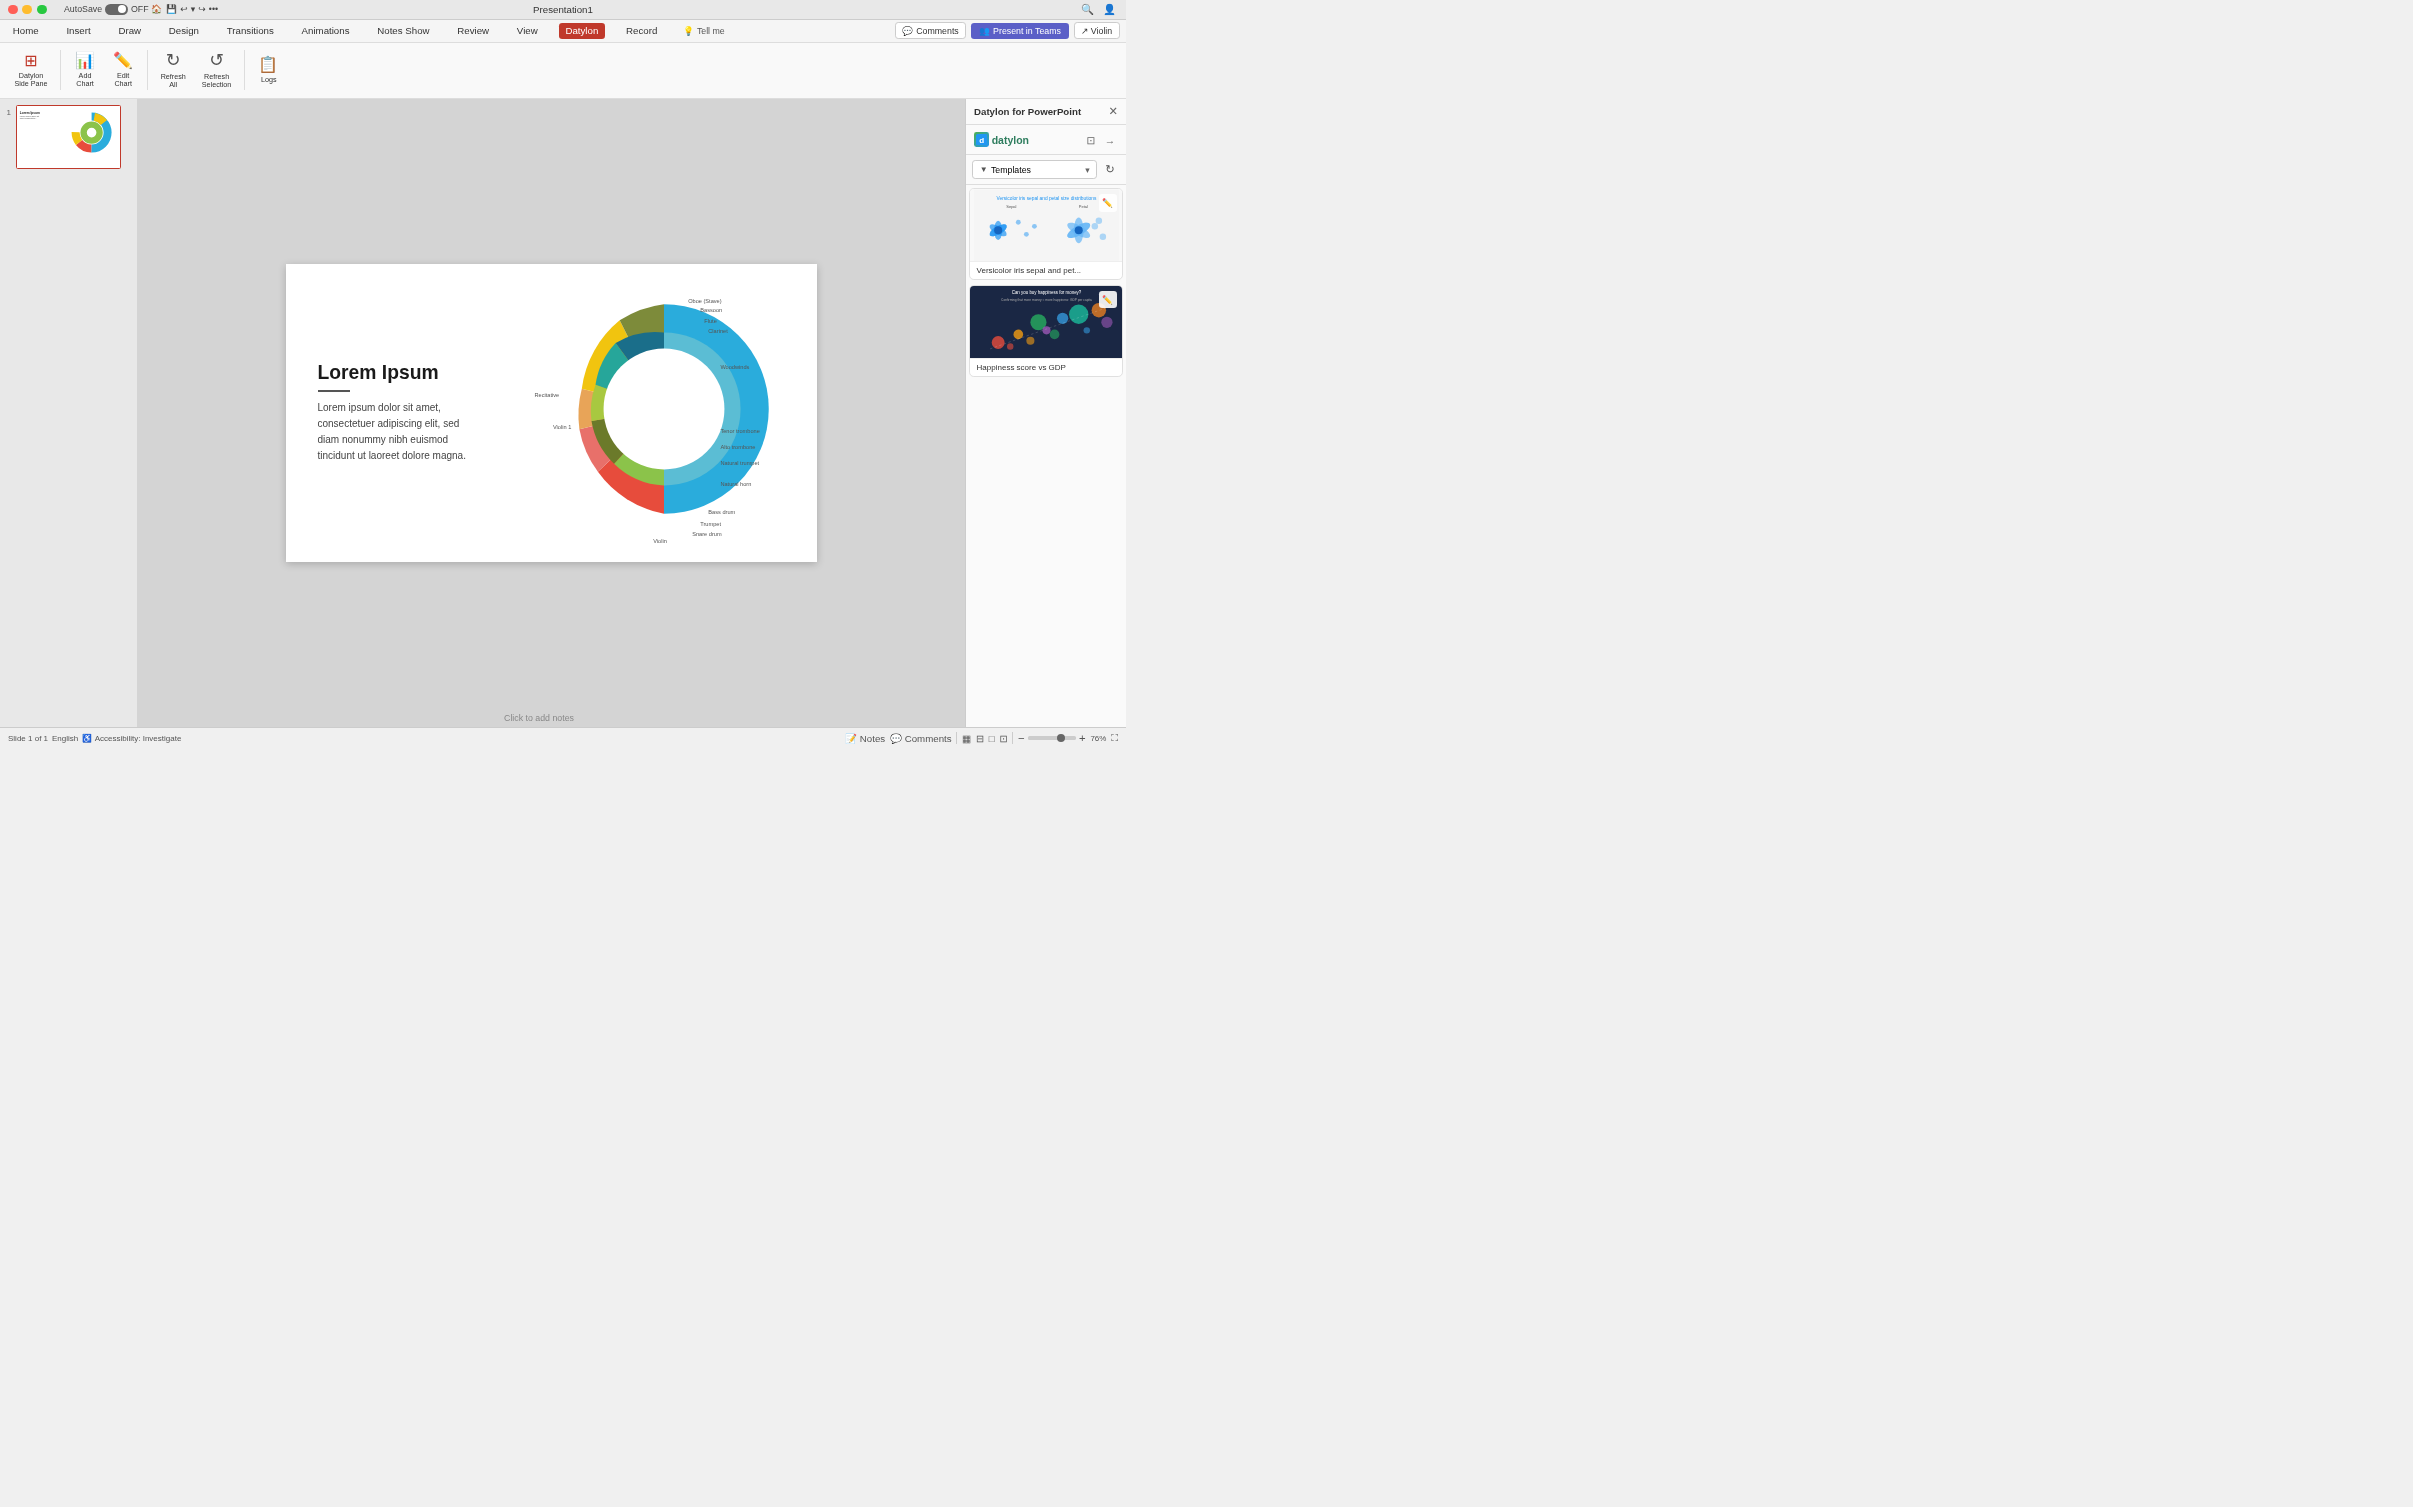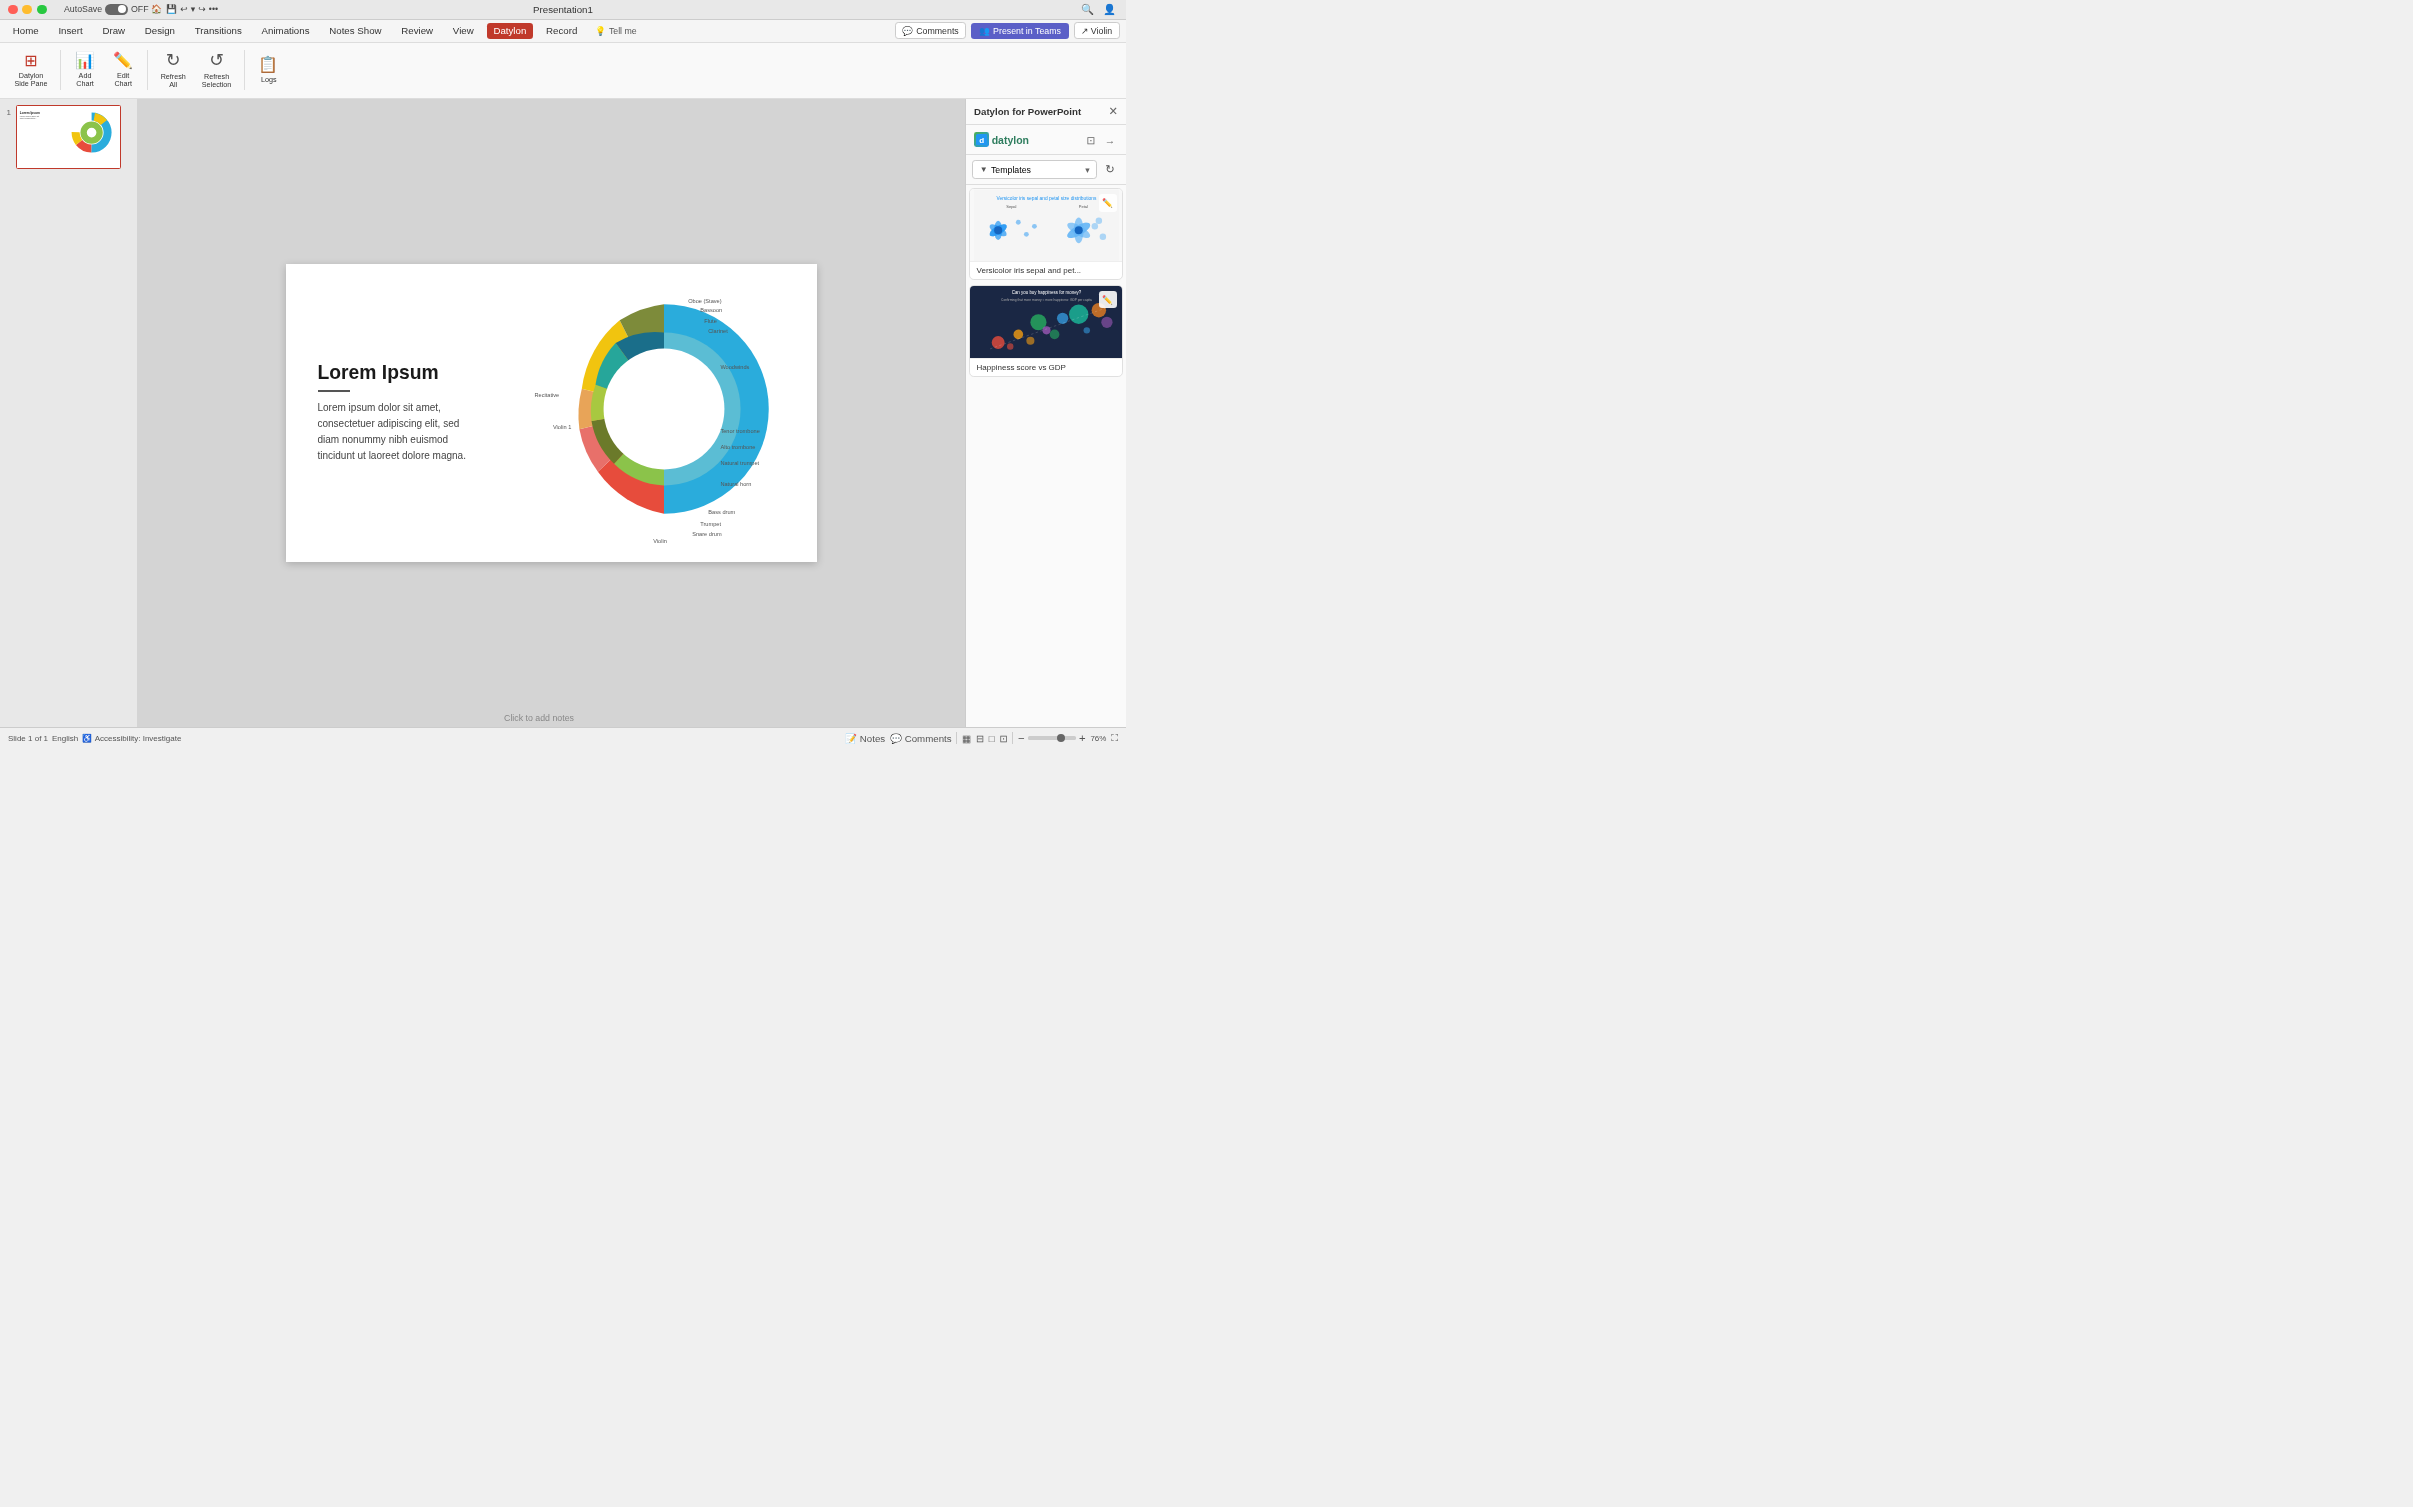--- a/index.html
+++ b/index.html
@@ -68,21 +68,21 @@
     }
 
     
     .menu-bar {
       height: 22.5px;
       background: #f5f5f5;
       display: flex;
       align-items: center;
       padding: 0 6.4px;
       border-bottom: 0.8px solid #ddd;
-      gap: 7px;
+      gap: 15px;
     }
     .menu-item {
       padding: 2.4px 6.4px;
       border-radius: 3.2px;
       cursor: pointer;
       font-size: 9.7px;
       color: #333;
       white-space: nowrap;
     }
     .menu-item.active { background: #c0392b; color: white; border-radius: 3.2px; }

